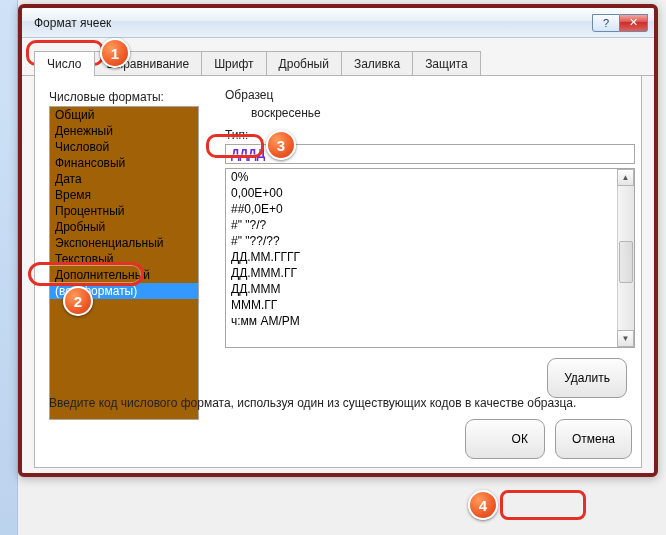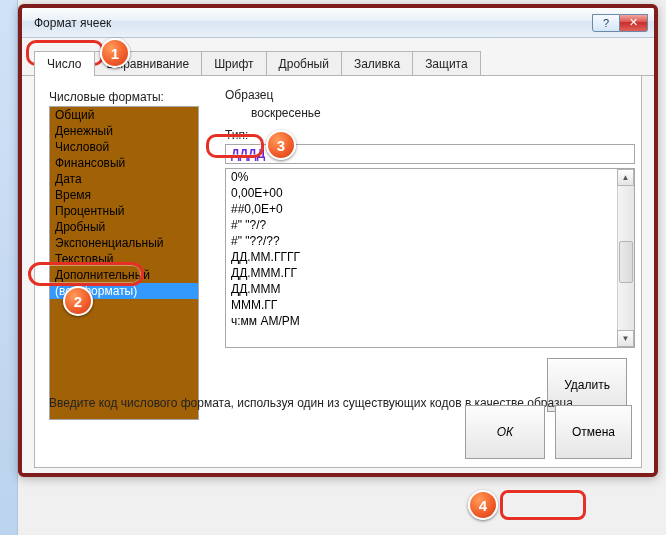--- a/index.html
+++ b/index.html
@@ -56,27 +56,27 @@
   background:linear-gradient(90deg,#f4f4f4,#e6e6e6); border-left:1px solid #cfcfcf; }
 .fmt-scroll .arrow { width:17px; height:17px; display:flex; align-items:center; justify-content:center;
   font-size:8px; color:#555; border:1px solid #b5b5b5; background:linear-gradient(#fdfdfd,#e5e5e5); position:absolute; left:-1px; }
 .fmt-scroll .arrow.up { top:0; }
 .fmt-scroll .arrow.down { bottom:0; }
 .fmt-scroll .thumb { position:absolute; left:1px; top:72px; width:14px; height:42px;
   background:linear-gradient(90deg,#eaeaea,#dadada); border:1px solid #b5b5b5; border-radius:2px; }
 .fmt-item { padding:0 5px; font-size:12px; line-height:16px; }
 
 .btn { border:1px solid #9d9d9d; background:linear-gradient(#fdfdfd,#e6e6e6);
-  padding:19px 16px; font-size:12px; border-radius:0; cursor:default; }
+  padding:12px 16px; font-size:12px; border-radius:9px; cursor:default; }
 .btn-del { position:absolute; right:14px; top:282px; }
 
 .instr { position:absolute; left:14px; top:320px; right:14px; font-size:12px; color:#222; }
 
 .dlg-btns { position:absolute; right:22px; bottom:14px; display:flex; gap:10px; }
-.btn-ok { min-width:80px; text-align:center;font-style:italic; }
+.btn-ok { min-width:80px; text-align:right; }
 .btn-cancel { min-width:76px; text-align:center; }
 
 
 .hl { position:absolute; border:3px solid #e53025; border-radius:10px; pointer-events:none; box-shadow:0 0 0 1px rgba(255,255,255,.4) inset; }
 .hl1 { left:26px; top:40px; width:78px; height:26px; }
 .hl2 { left:28px; top:262px; width:116px; height:24px; border-radius:12px; }
 .hl3 { left:206px; top:134px; width:58px; height:24px; border-radius:10px; }
 .hl4 { left:500px; top:490px; width:86px; height:30px; border-radius:8px; }
 
 .badge { position:absolute; width:30px; height:30px; border-radius:50%;

